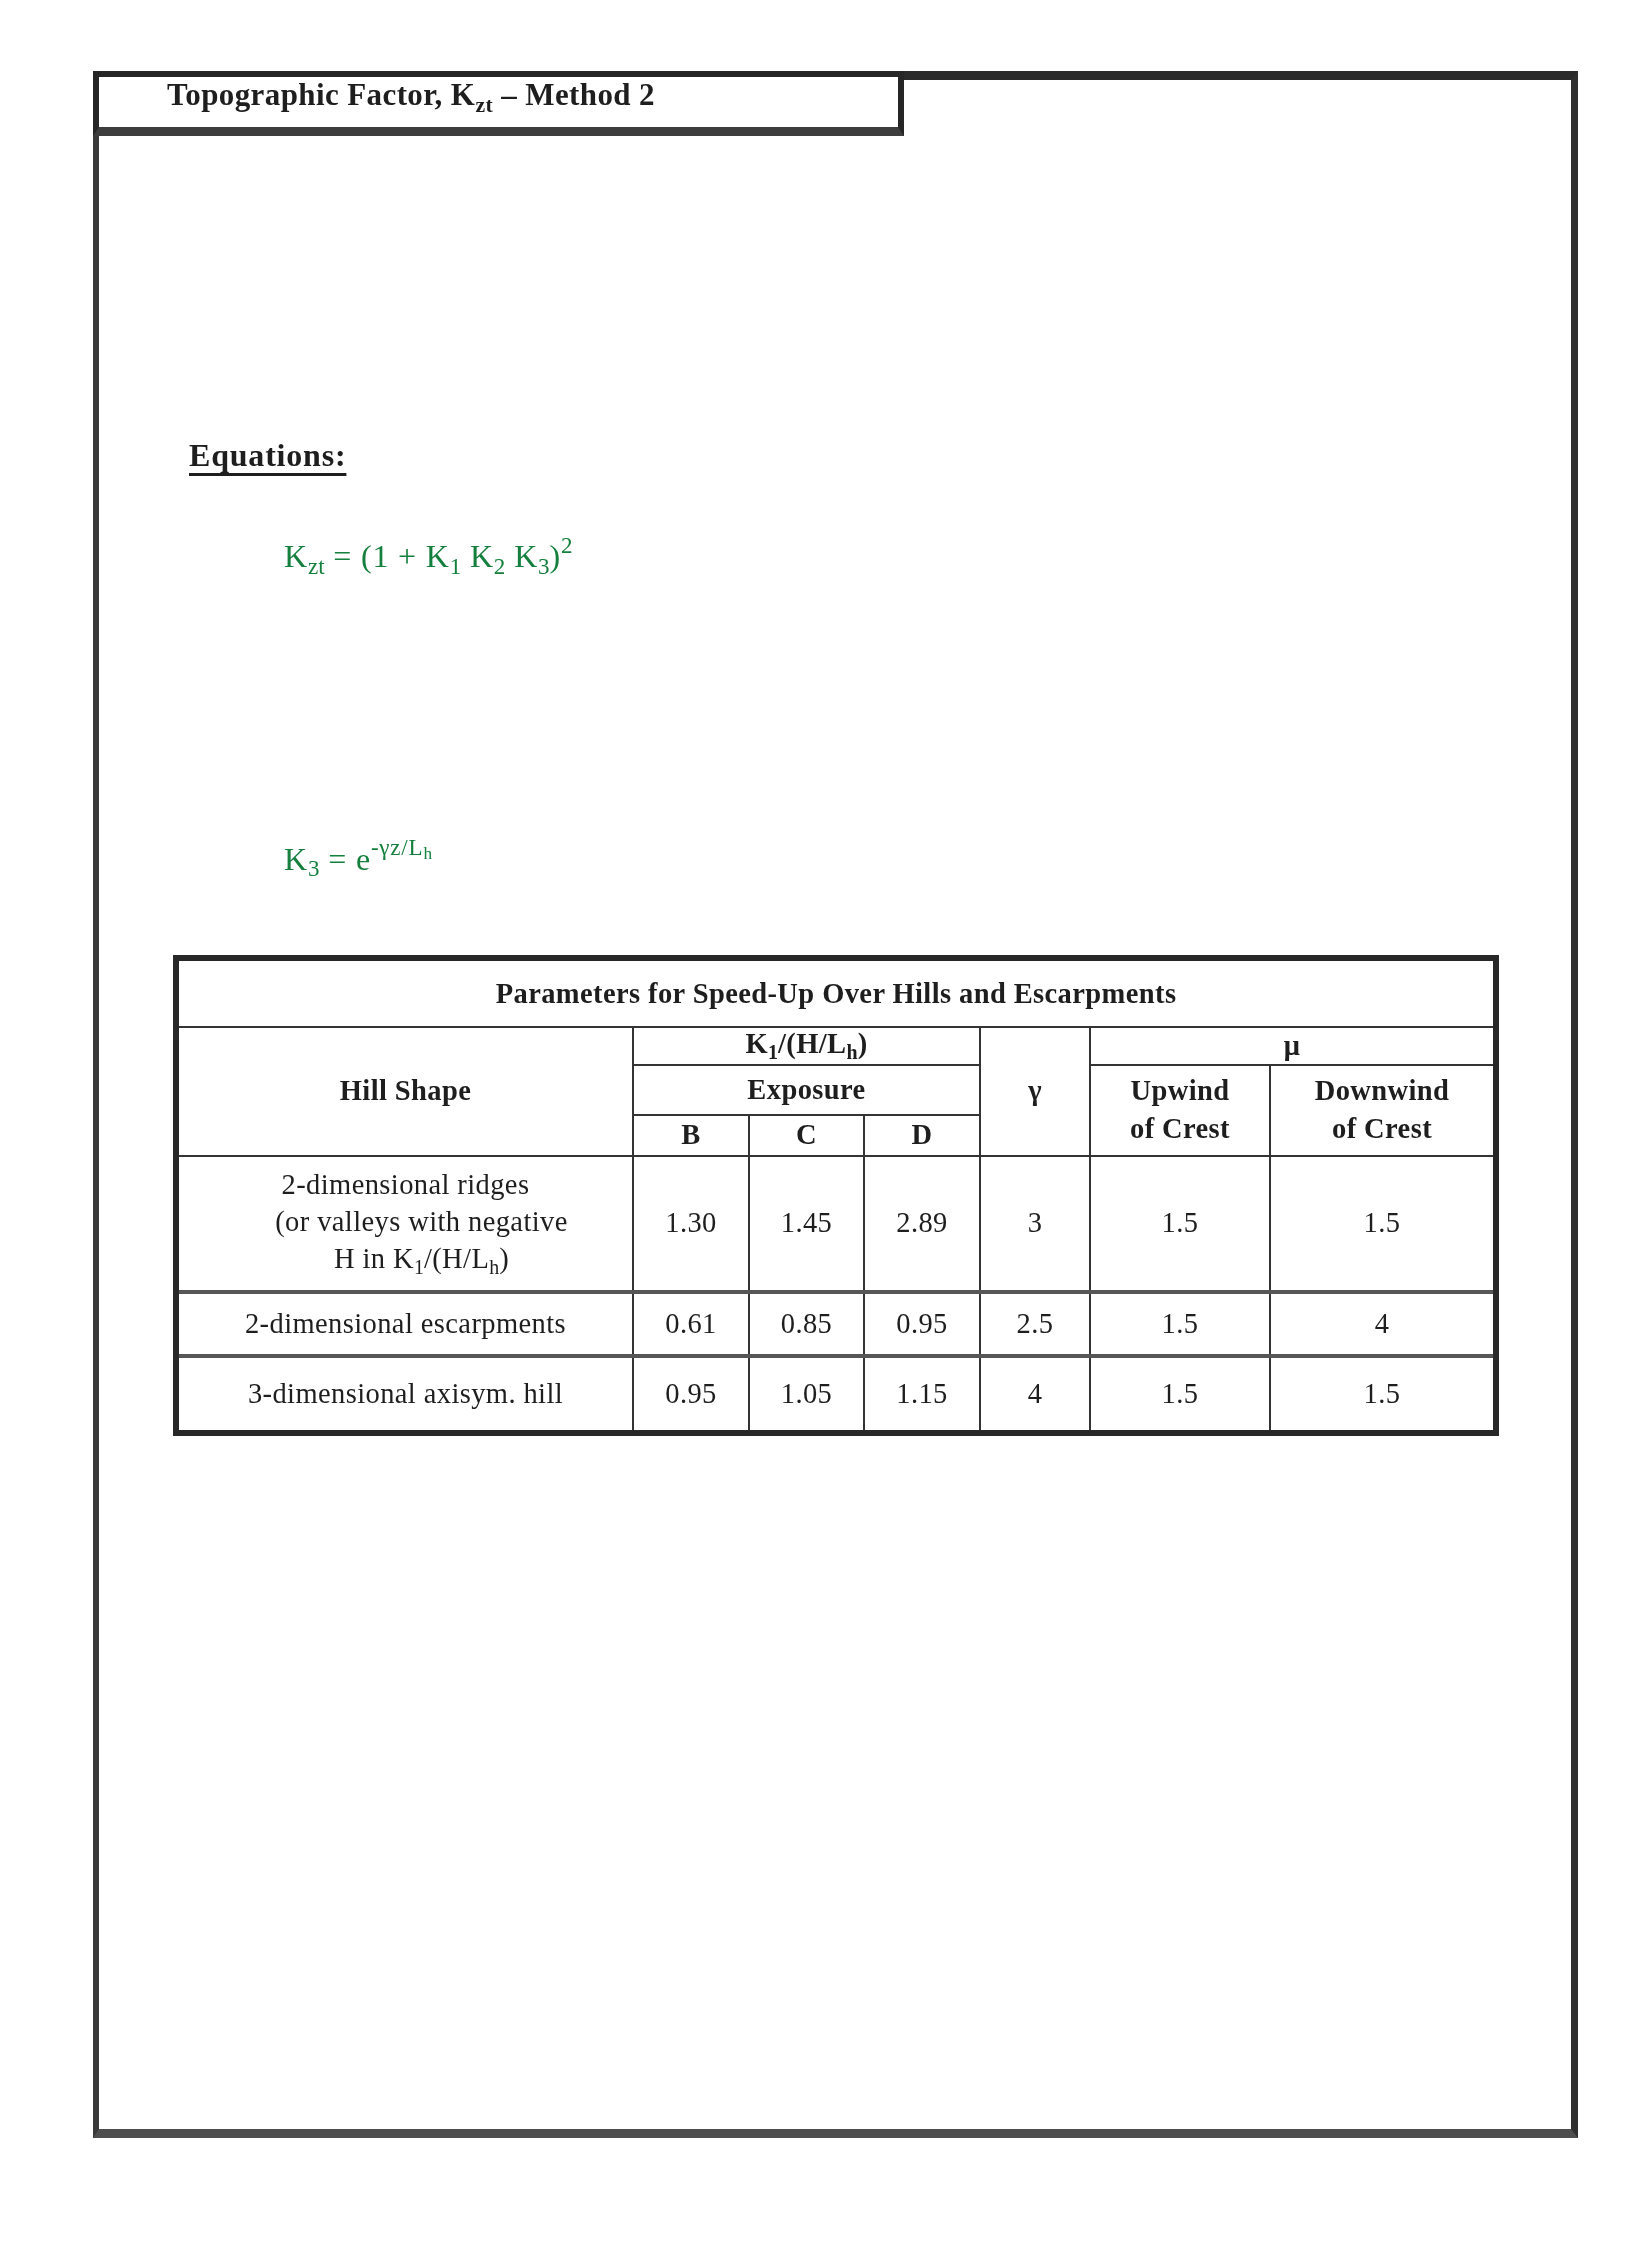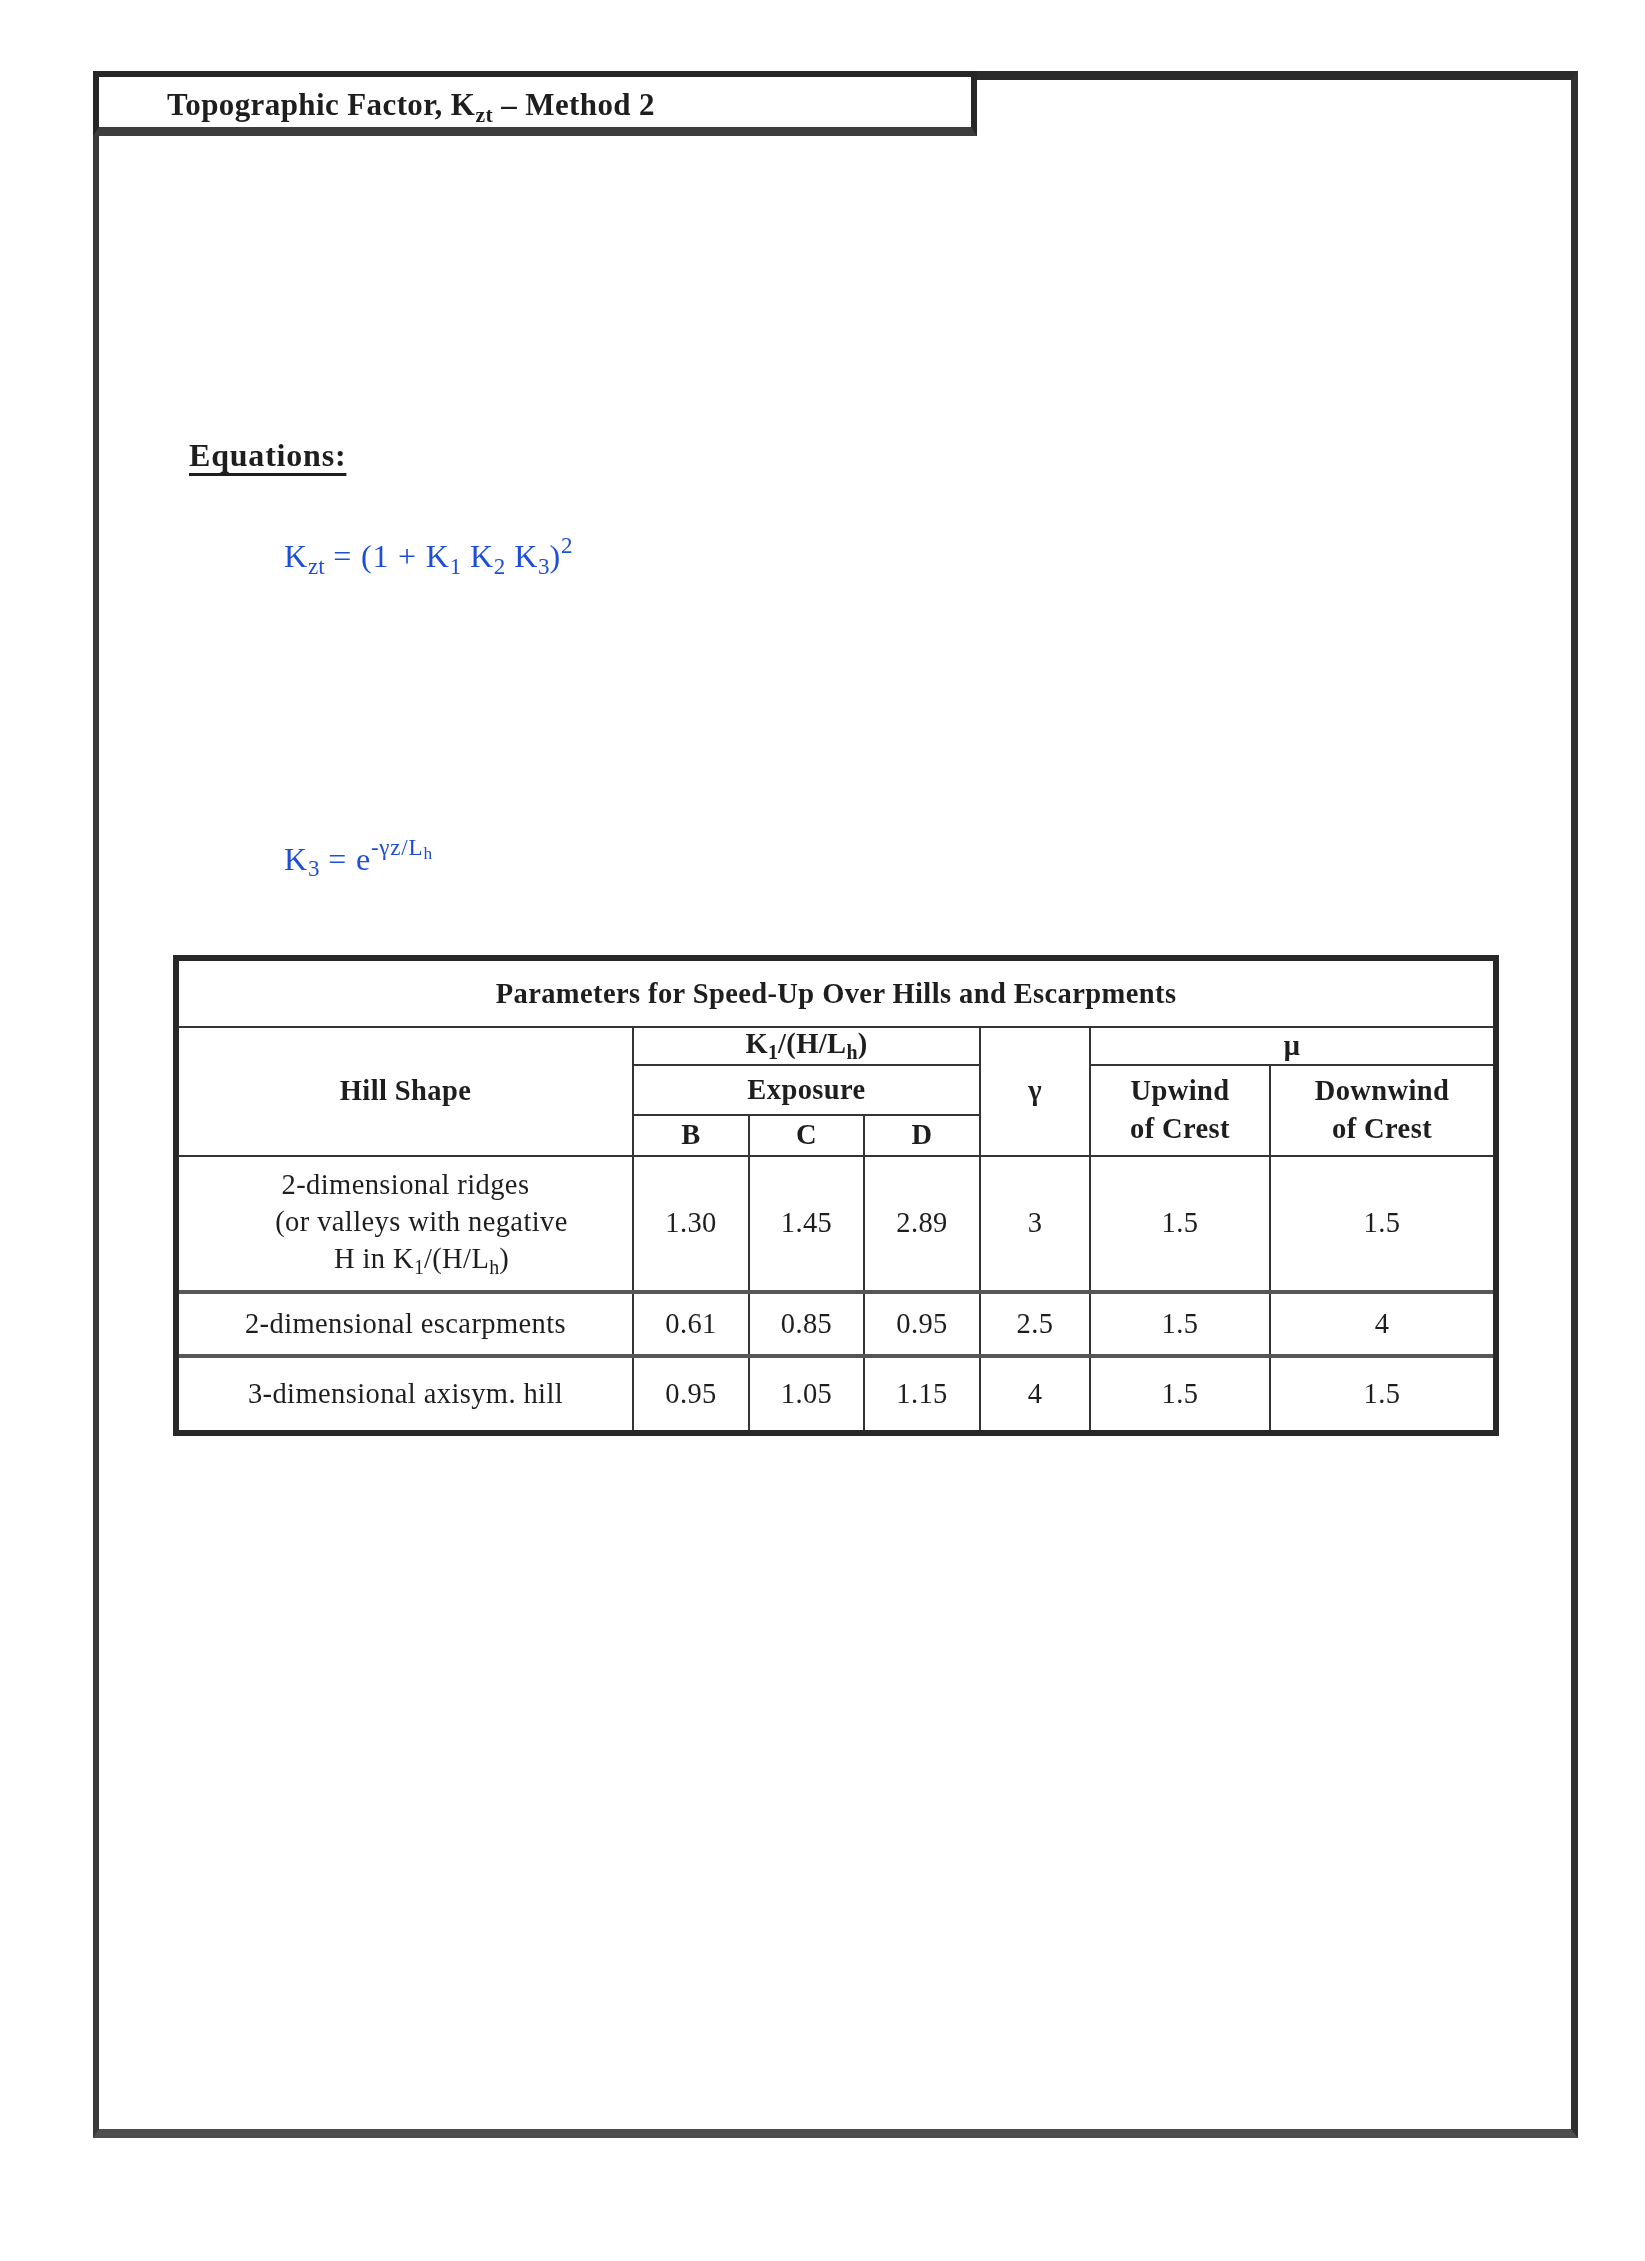--- a/index.html
+++ b/index.html
@@ -9,39 +9,39 @@
   }
   
   .page-frame{
     position:absolute;left:93px;top:71px;width:1485px;height:2067px;
     border-top:9.3px solid #2b2b2b;border-left:6.2px solid #3a3a3a;
     border-right:7px solid #303030;border-bottom:9.3px solid #4e4e4e;
     box-sizing:border-box;background:#ffffff;
   }
   
   .title-bar{
-    position:absolute;left:93px;top:71px;width:884px;height:65px;box-sizing:border-box;
+    position:absolute;left:93px;top:71px;width:811px;height:65px;box-sizing:border-box;
     background:#ffffff;border:6.2px solid #262626;border-bottom:9.3px solid #3d3d3d;
-    display:flex;align-items:flex-end;padding-left:68px;
+    display:flex;align-items:flex-start;padding-left:68px;
   }
   .title-text{font-size:31px;font-weight:bold;letter-spacing:0.4px;white-space:nowrap;}
   .title-text sub{font-size:0.7em;vertical-align:-0.3em;}
   .figure-badge{
     position:absolute;left:93px;top:136px;width:379px;height:51px;box-sizing:border-box;
     background:#ffffff;border:6.2px solid #262626;border-top:none;border-bottom:9.3px solid #4a4a4a;
     display:flex;align-items:center;padding-left:68px;
     box-shadow:4.6px 4.6px 0 -1.5px #8a8a8a;
   }
   .figure-text{font-size:29px;font-weight:bold;white-space:nowrap;}
   
   .equations-heading{
     position:absolute;left:189px;top:437px;font-size:32px;font-weight:bold;letter-spacing:0.8px;
     text-decoration:underline;text-decoration-thickness:3.1px;text-underline-offset:7px;
   }
-  .eq{position:absolute;left:284px;font-size:32px;letter-spacing:0.8px;white-space:nowrap;color:#1d4ed8;}
+  .eq{position:absolute;left:284px;font-size:32px;letter-spacing:0.8px;white-space:nowrap;color:#15803d;}
   .eq sub{font-size:0.72em;vertical-align:-0.28em;letter-spacing:0;}
   .eq .power{font-size:0.72em;vertical-align:0.62em;letter-spacing:0;}
   .eq-kzt{top:532px;}
   .eq-k1{top:654px;}
   .eq-k2{top:754px;display:flex;align-items:center;}
   .frac{display:inline-flex;flex-direction:column;align-items:center;margin:0 3.1px;}
   .frac .num{font-size:31px;line-height:1.15;padding:0 9.3px 3.1px 9.3px;}
   .frac .den{font-size:32px;line-height:1.15;border-top:3.1px solid #2a2a2a;padding:4.6px 7.7px 0 7.7px;}
   .eq-k3{top:841px;}
   .exp{font-size:23px;position:relative;top:-14.7px;letter-spacing:0.8px;}

